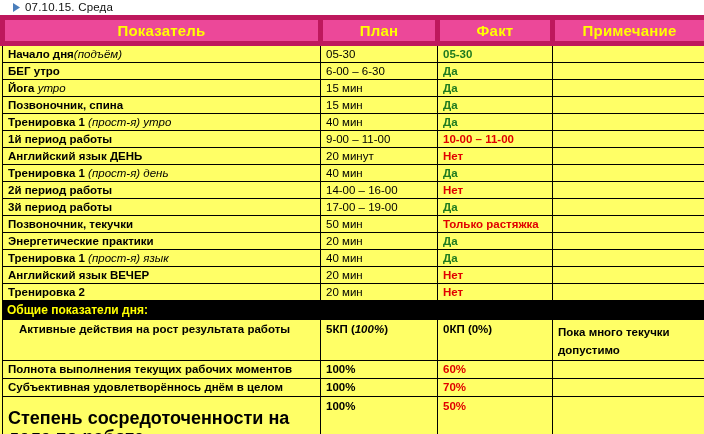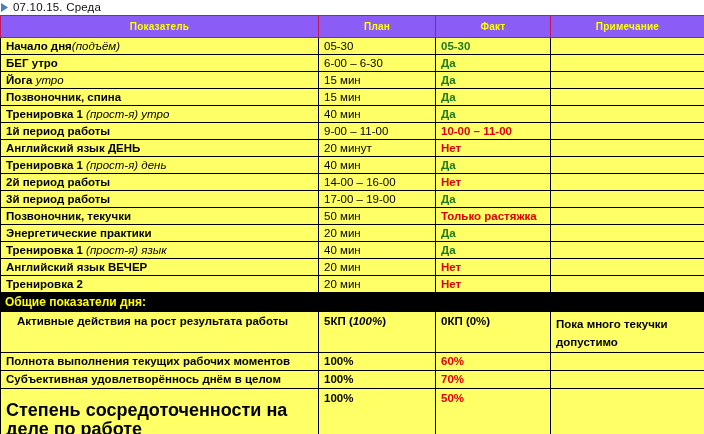--- a/index.html
+++ b/index.html
@@ -15,21 +15,21 @@
     font-family: "Liberation Sans", "DejaVu Sans", sans-serif;
     color: #000000;
   }
 
   
   .date-strip {
     height: 15px;
     display: flex;
     align-items: center;
     background: #ffffff;
-    padding-left: 0px;
+    padding-left: 12px;
   }
   .corner-marker {
     width: 7px;
     height: 9px;
     margin-left: 1px;
     margin-right: 5px;
     background: #4a7ebb;
     clip-path: polygon(0 0, 100% 50%, 0 100%);
     flex: 0 0 auto;
   }
@@ -59,27 +59,27 @@
     vertical-align: middle;
     background: #ffff66;
     font-size: 11.5px;
     line-height: 13px;
     text-align: left;
     overflow: hidden;
   }
 
   
   tr.hdr th {
-    background: #8b5cf6;
+    background: #ec4899;
     color: #ffff00;
-    font-size: 10px;
+    font-size: 15px;
     font-weight: bold;
     text-align: center;
     height: 21px;
-    border: 1px solid #be185d;
+    border: 5px solid #be185d;
     letter-spacing: 0.2px;
   }
 
   
   tr.data td { height: 16px; }
   td.indicator {
     font-weight: bold;
     font-size: 11.5px;
     white-space: nowrap;
   }

